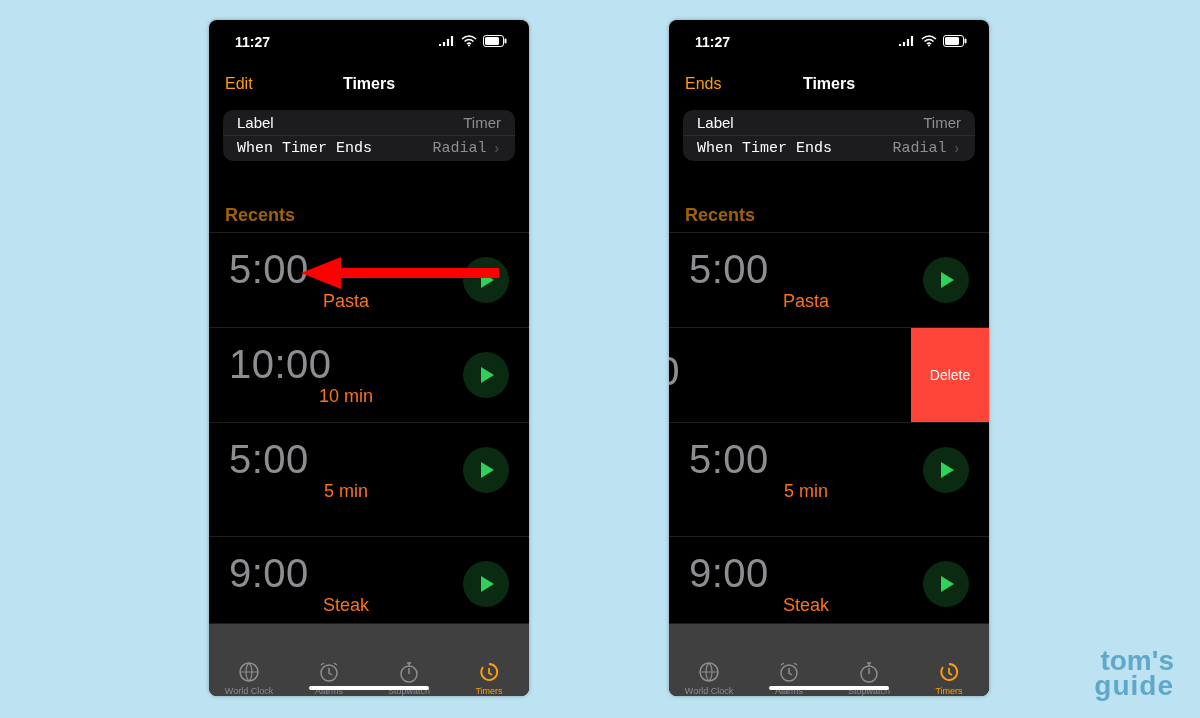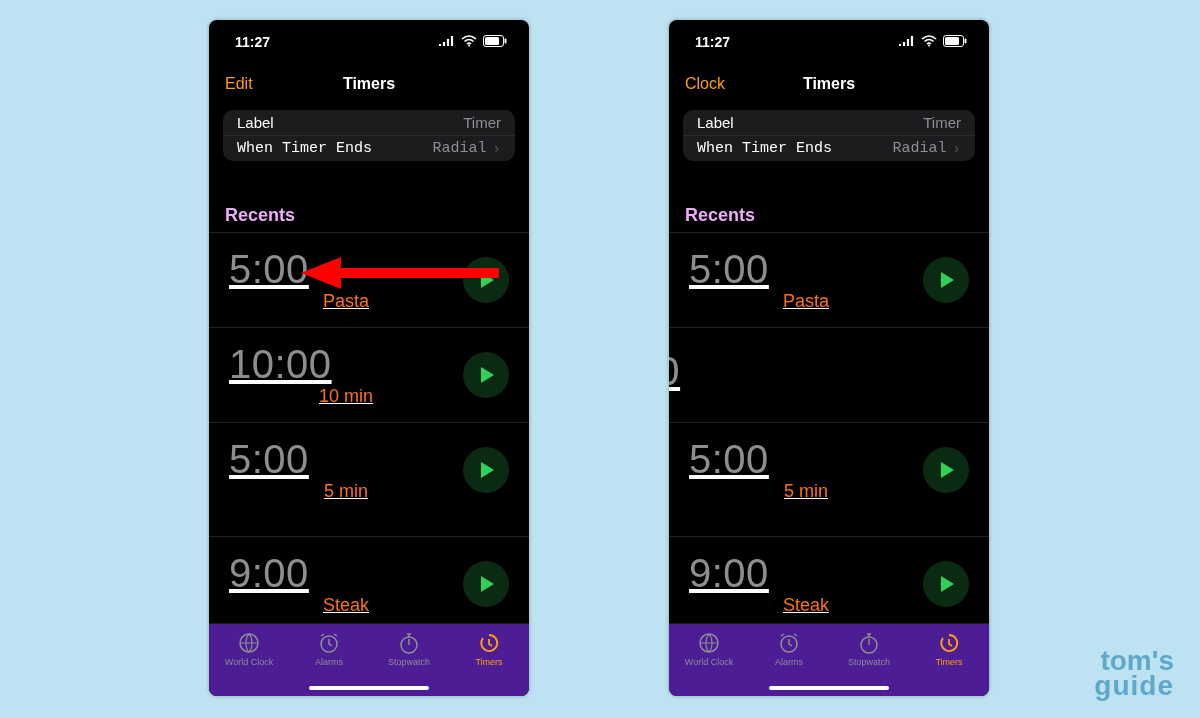--- a/index.html
+++ b/index.html
@@ -78,36 +78,35 @@
   .card-row .right { color: #8e8e93; display: flex; align-items: center; gap: 6px; }
   .chevron {
     color: #5a5a5e;
     font-size: 14px;
   }
 
   .recents-header {
     margin: 44px 16px 6px 16px;
     font-size: 18px;
     font-weight: 600;
-    color: #f0abfc;
+    color: #a16207;
   }
 
   
   .recents {
     margin: 0;
   }
   .timer-row {
     position: relative;
     display: flex;
     align-items: center;
     padding: 10px 20px 10px 20px;
     border-top: 1px solid #1f1f21;
     overflow: hidden;
     height: 74px;
-    text-decoration: underline;
   }
   .timer-row:last-child { border-bottom: 1px solid #1f1f21; margin-top: 19px; }
   .timer-info { flex: 1; display: flex; flex-direction: column; }
   .timer-time {
     font-size: 40px;
     font-weight: 300;
     color: #8d8d92;
     line-height: 1;
     letter-spacing: 0.5px;
     white-space: nowrap;
@@ -155,21 +154,22 @@
   }
 
   
   .tab-bar {
     position: absolute;
     left: 0; right: 0;
     bottom: 0;
     height: 72px;
     border-top: 1px solid #1d1d1f;
     display: flex;
-    background: #4c1d95;
+    background: #404040;
+    align-items: flex-end;
   }
   .tab {
     flex: 1;
     display: flex;
     flex-direction: column;
     align-items: center;
     justify-content: flex-start;
     padding-top: 8px;
     color: #8e8e93;
     font-size: 9px;
@@ -368,21 +368,21 @@
         <svg width="24" height="12" viewBox="0 0 24 12">
             <rect x="0.5" y="0.5" width="20" height="11" rx="2.5" stroke="#fff" fill="none"></rect>
             <rect x="2" y="2" width="14" height="8" rx="1.5" fill="#fff"></rect>
             <rect x="21.5" y="3.5" width="2" height="5" rx="1" fill="#fff"></rect>
           </svg>
       </span>
     </span>
   </div>
 
   <div class="nav-bar">
-    <span class="nav-left">Clock</span>
+    <span class="nav-left">Ends</span>
     <span class="nav-title">Timers</span>
   </div>
 
   <div class="card">
     <div class="card-row">
       <span class="left">Label</span>
       <span class="right">Timer</span>
     </div>
     <div class="card-row">
       <span class="left">When Timer Ends</span>
@@ -405,20 +405,23 @@
           <div class="play-tri"></div>
         </div>
     </div>
 
     <div class="timer-row swiped">
       <div class="timer-info">
         <span class="timer-time">:00</span>
         <span class="timer-label">&nbsp;</span>
       </div>
 
+      <div class="delete-panel">
+        <span>Delete</span>
+      </div>
     </div>
 
     <div class="timer-row">
       <div class="timer-info">
         <span class="timer-time">5:00</span>
         <span class="timer-label">5 min</span>
       </div>
       <div class="play-btn">
           <div class="play-tri"></div>
         </div>

